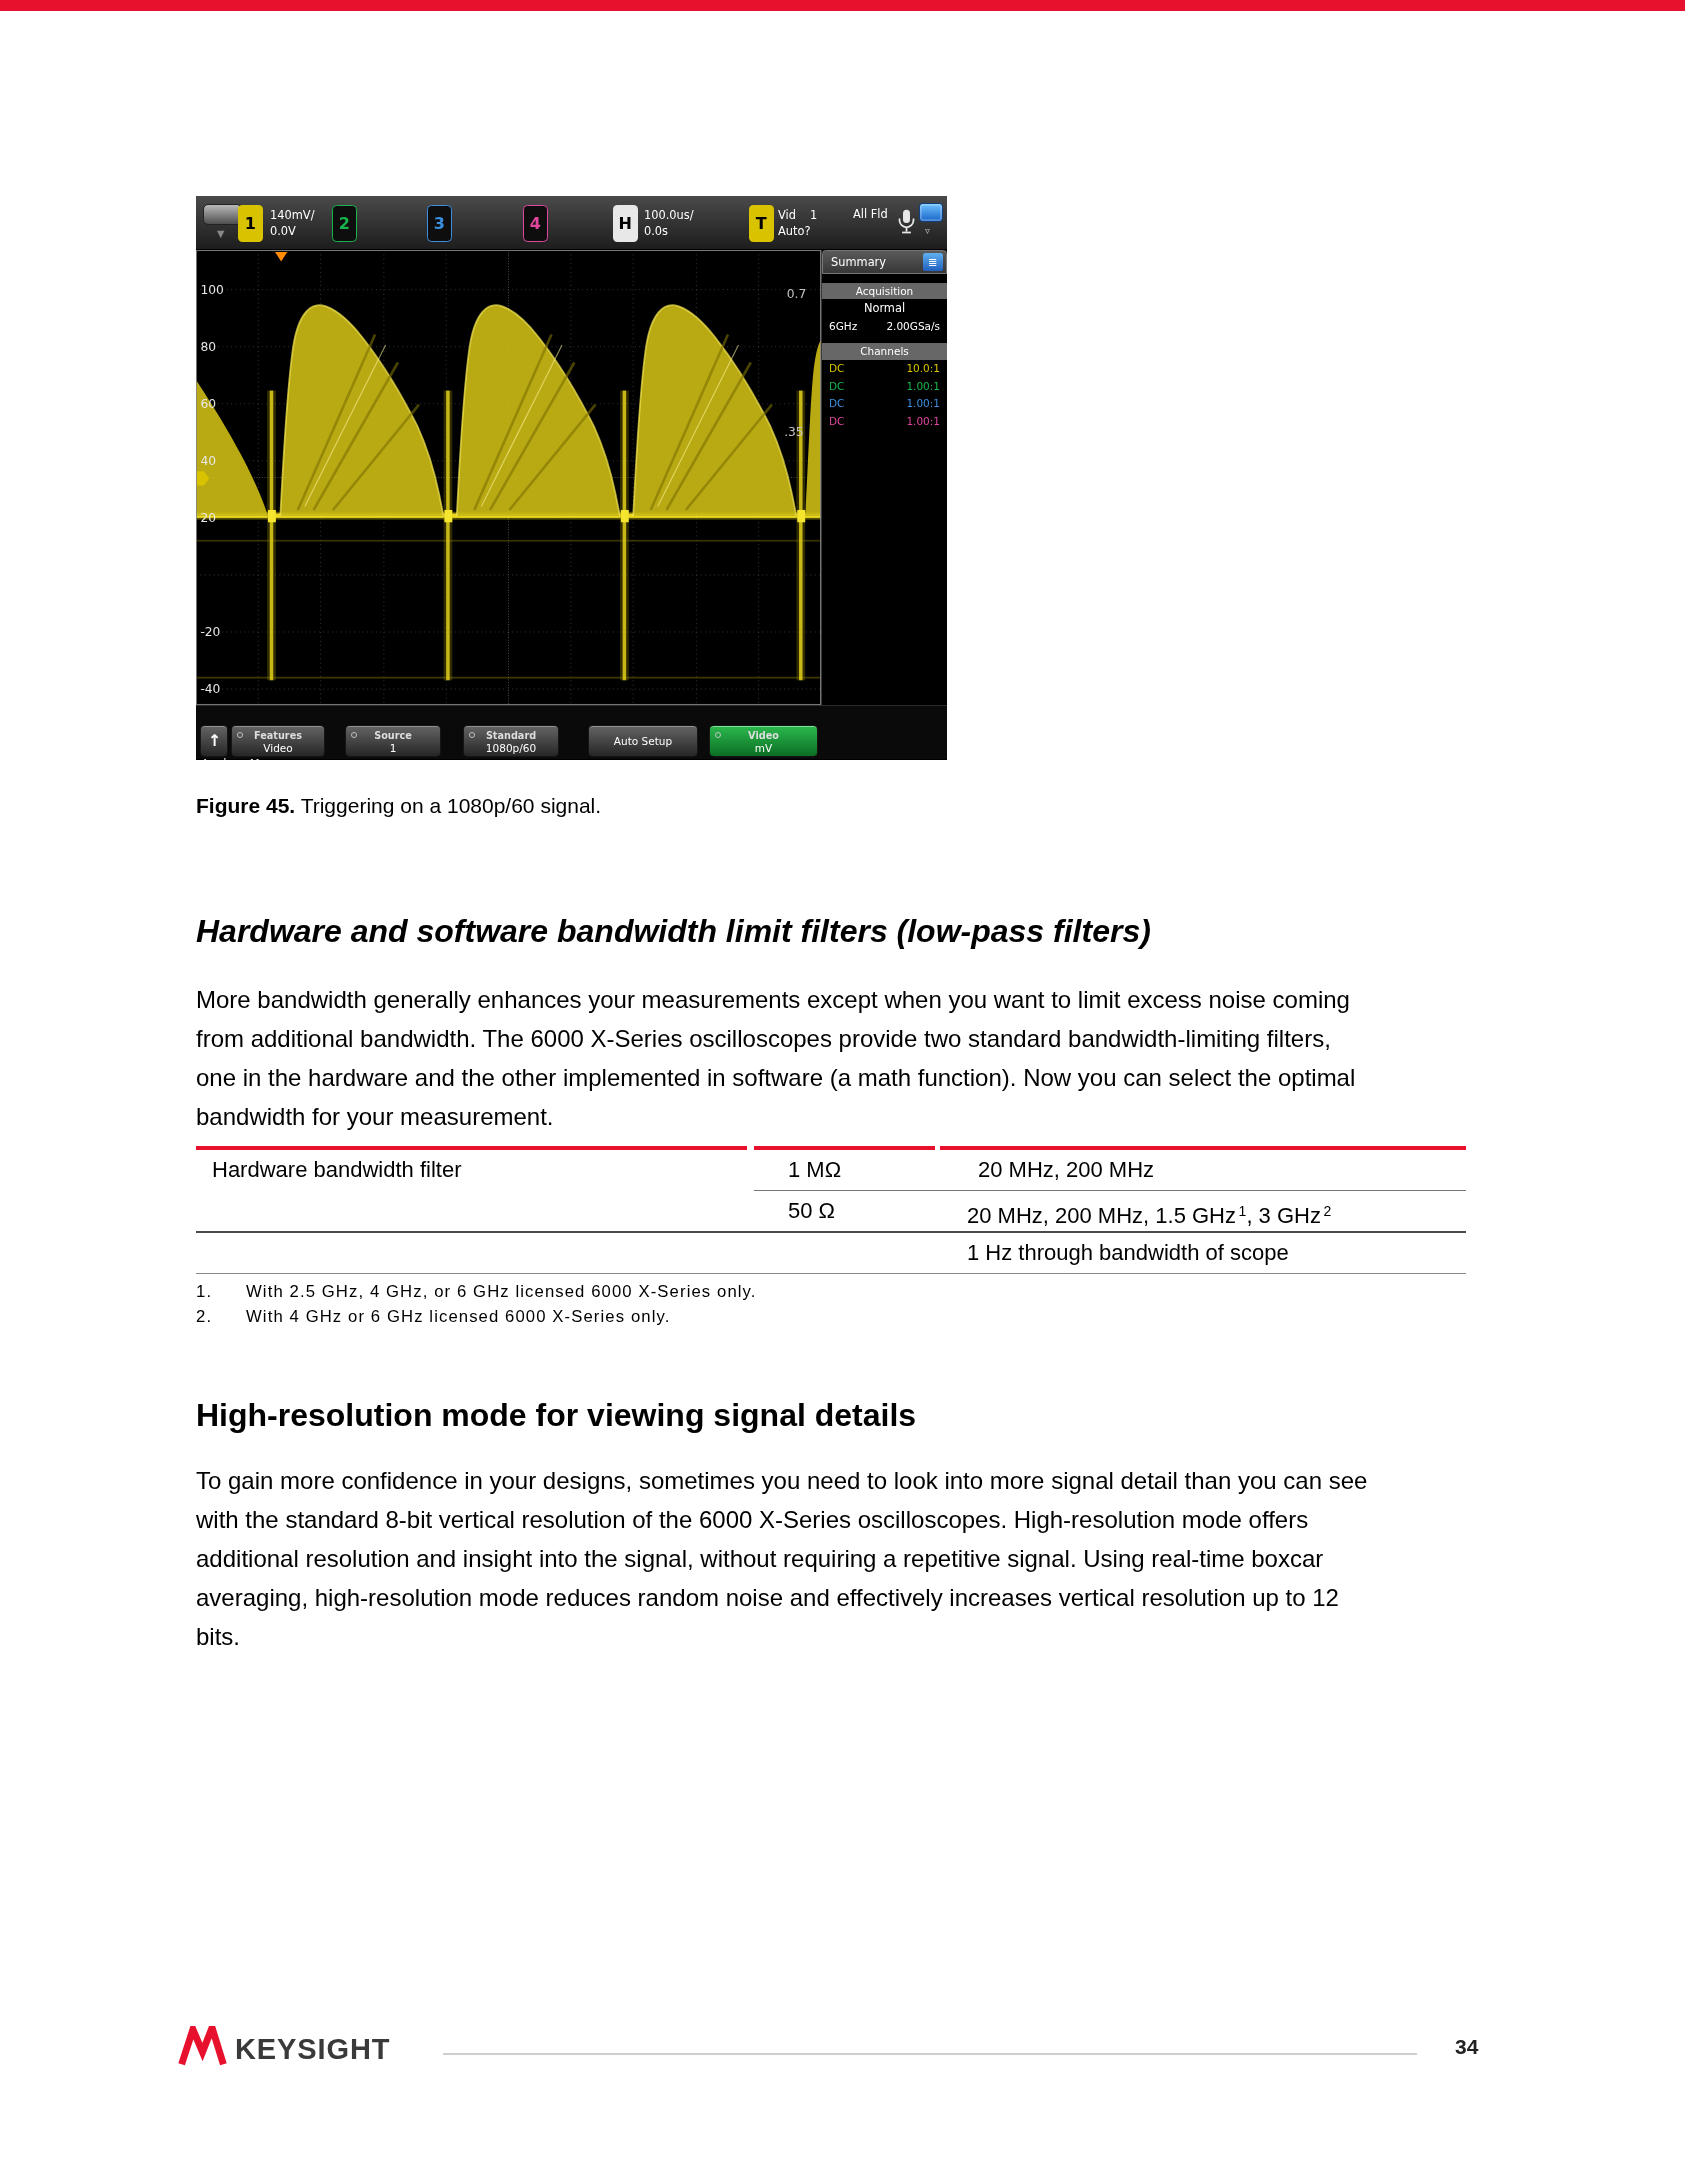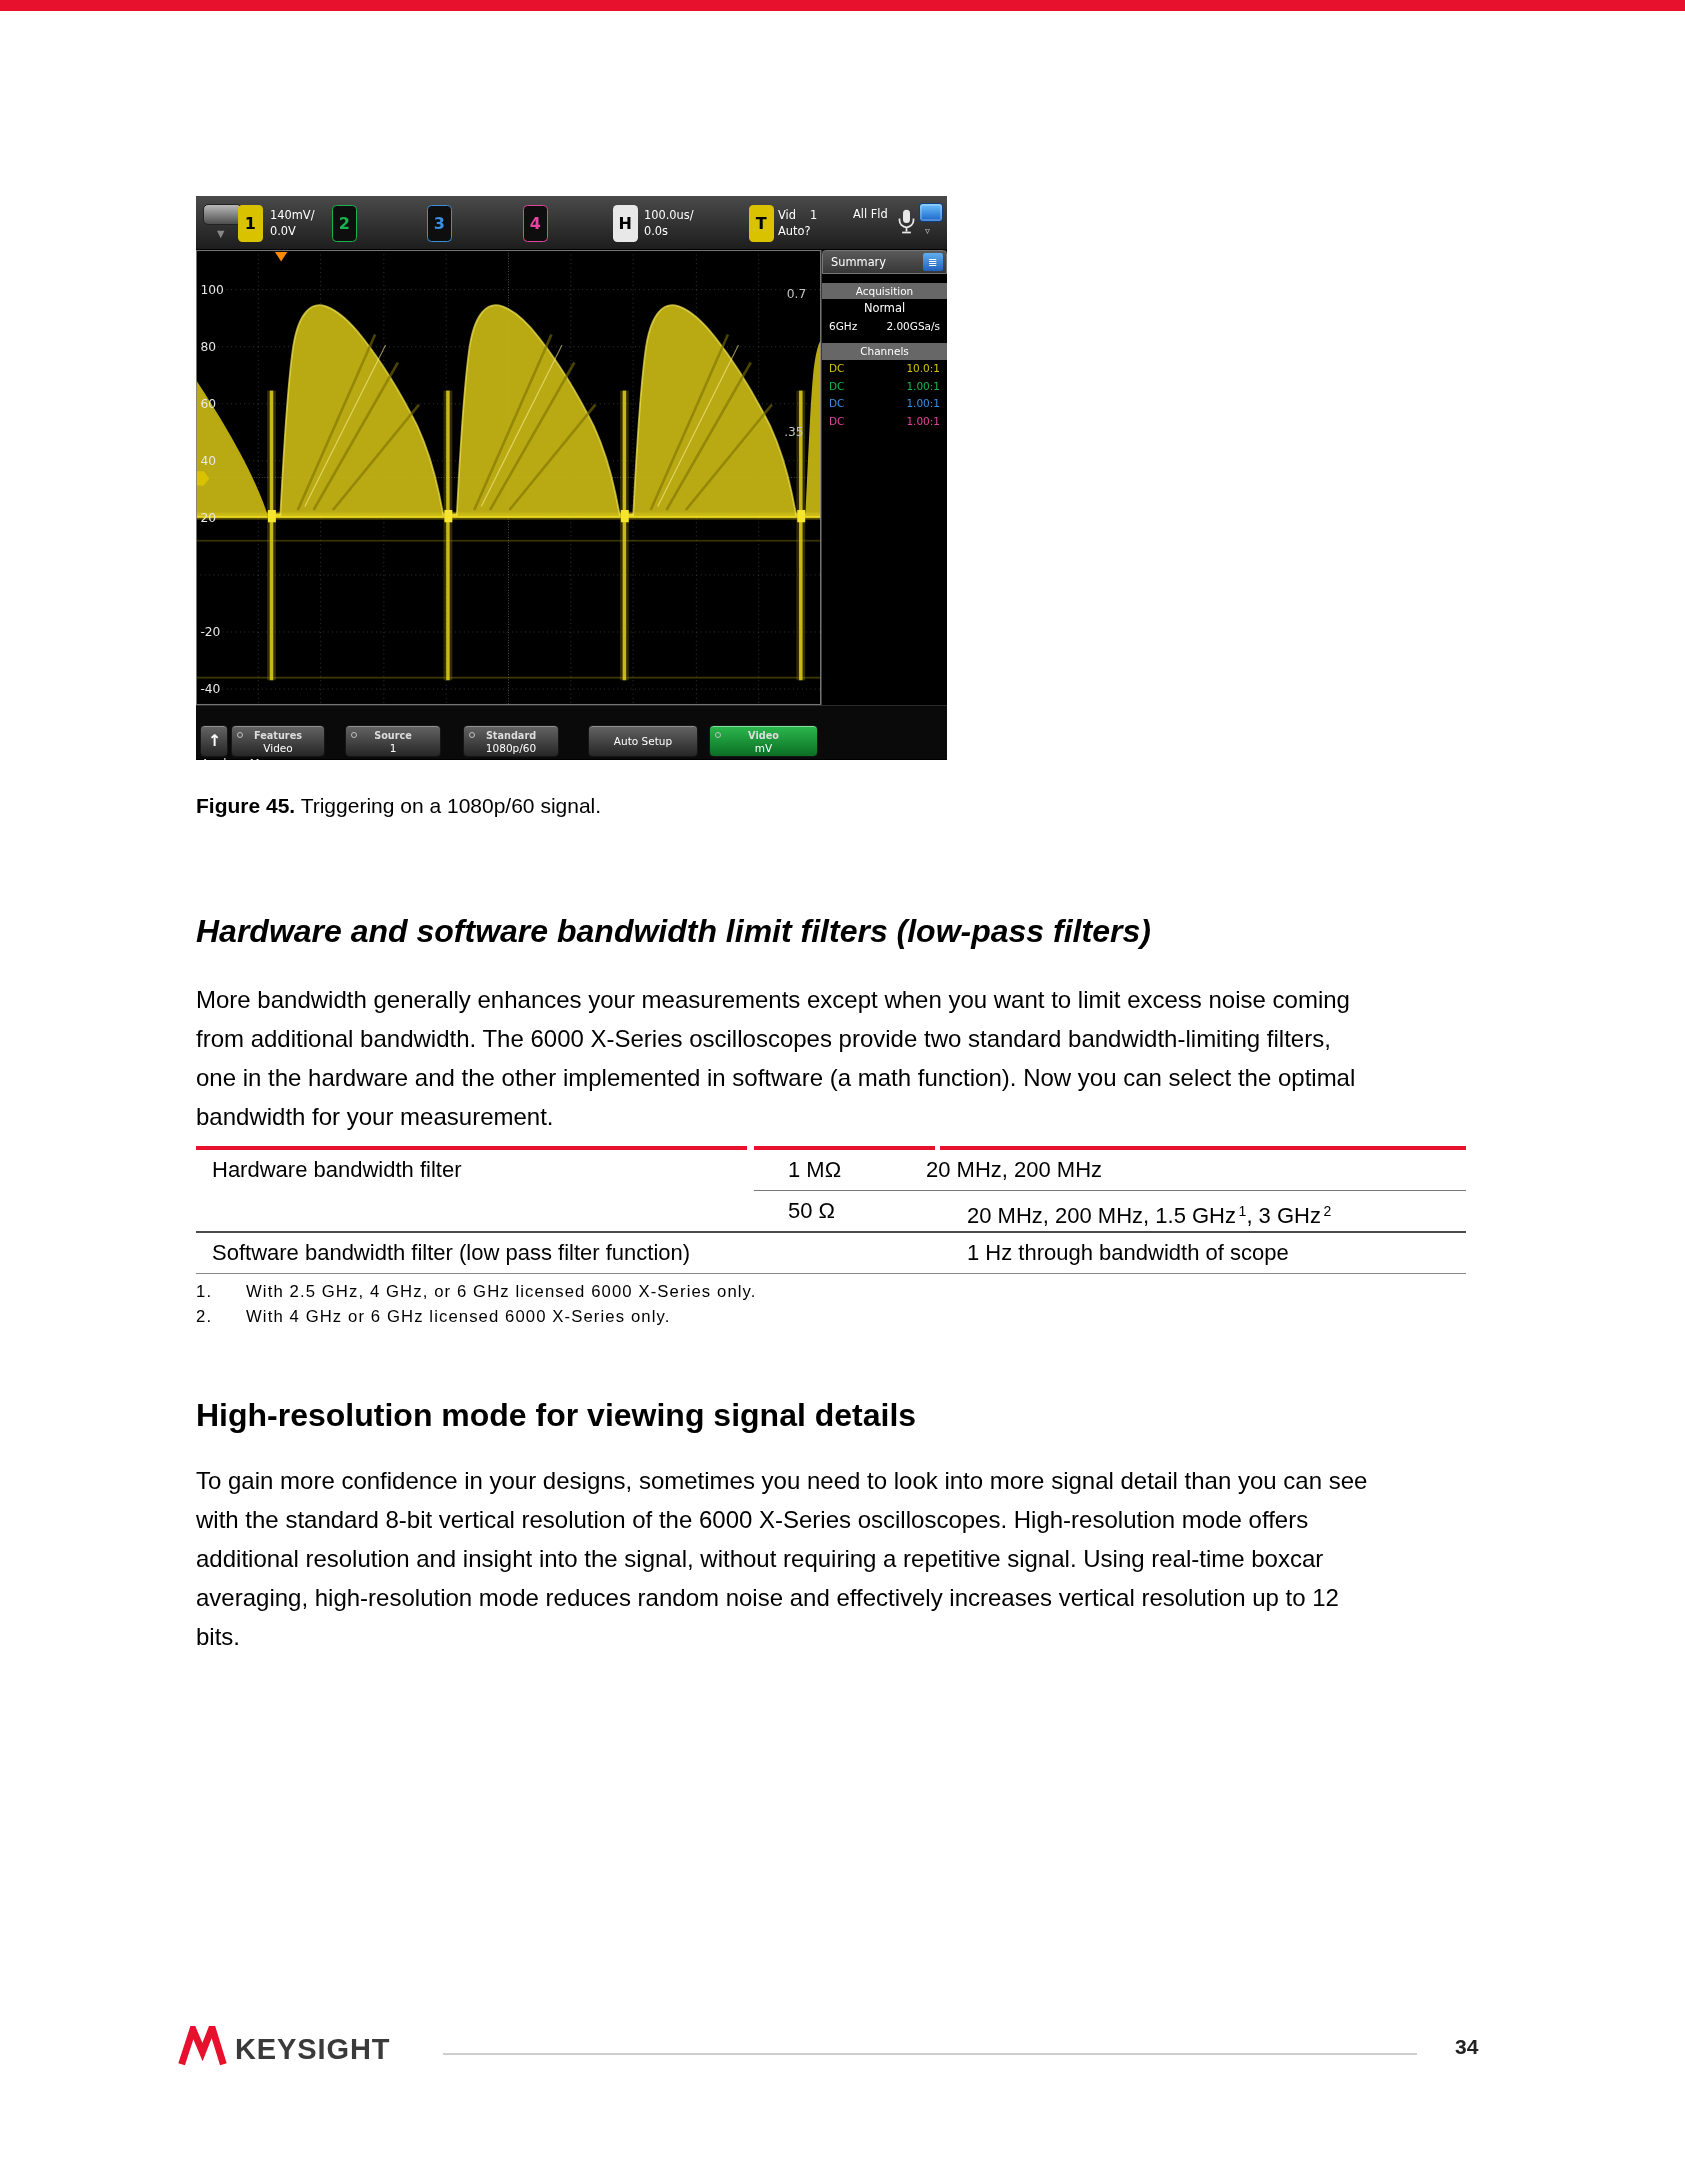--- a/index.html
+++ b/index.html
@@ -88,21 +88,21 @@
   .p1 { top:980px; } .p2 { top:1461px; }
 
   .bwtable { position:absolute; left:196px; top:1146px; width:1270px; height:128px; font-size:22px; color:#000; }
   .redseg { position:absolute; top:0; height:4.4px; background:#e8112d; }
   .rs1 { left:0;     width:551px; }
   .rs2 { left:558px; width:181px; }
   .rs3 { left:744px; width:526px; }
   .cell { position:absolute; white-space:nowrap; }
   .r1c1 { left:16px;  top:4.4px;  height:40px; line-height:40px; }
   .r1c2 { left:592px; top:4.4px;  height:40px; line-height:40px; }
-  .r1c3 { left:730px; top:4.4px;  height:40px; line-height:40px; }
+  .r1c3 { left:782px; top:4.4px;  height:40px; line-height:40px; }
   .hline { position:absolute; background:#777; }
   .hl1a { left:558px; top:44px; width:186px; height:0.9px; }
   .hl1b { left:744px; top:44px; width:526px; height:0.9px; }
   .r2c2 { left:592px; top:45px; height:40px; line-height:40px; }
   .r2c3 { left:771px; top:45px; height:40px; line-height:40px; }
   .hl2  { left:0; top:85px; width:1270px; height:1.8px; background:#4a4a4a; }
   .r3c1 { left:16px;  top:87px; height:40px; line-height:40px; }
   .r3c3 { left:771px; top:87px; height:40px; line-height:40px; }
   .hl3  { left:0; top:127px; width:1270px; height:0.9px; background:#888; }
   .bwtable sup { font-size:14px; vertical-align:7px; padding-left:2.6px; }
@@ -327,21 +327,20 @@
   <div class="cell r1c3">20 MHz, 200 MHz</div>
   <div class="hline hl1a"></div>
   <div class="hline hl1b"></div>
 
   <div class="cell r2c2">50 Ω</div>
   <div class="cell r2c3">
     <span>20 MHz, 200 MHz, 1.5 GHz</span><sup>1</sup><span>, 3 GHz</span><sup>2</sup>
   </div>
   <div class="hline hl2"></div>
 
-  <div class="cell r3c1">Software bandwidth filter (low pass filter function)</div>
   <div class="cell r3c3">1 Hz through bandwidth of scope</div>
   <div class="hline hl3"></div>
 </div>
 
 <div class="footnotes">
   <div class="fn">
     <span class="fn-num">1.</span>
       <span>With 2.5 GHz, 4 GHz, or 6 GHz licensed 6000 X-Series only.</span>
   </div>
   <div class="fn">

